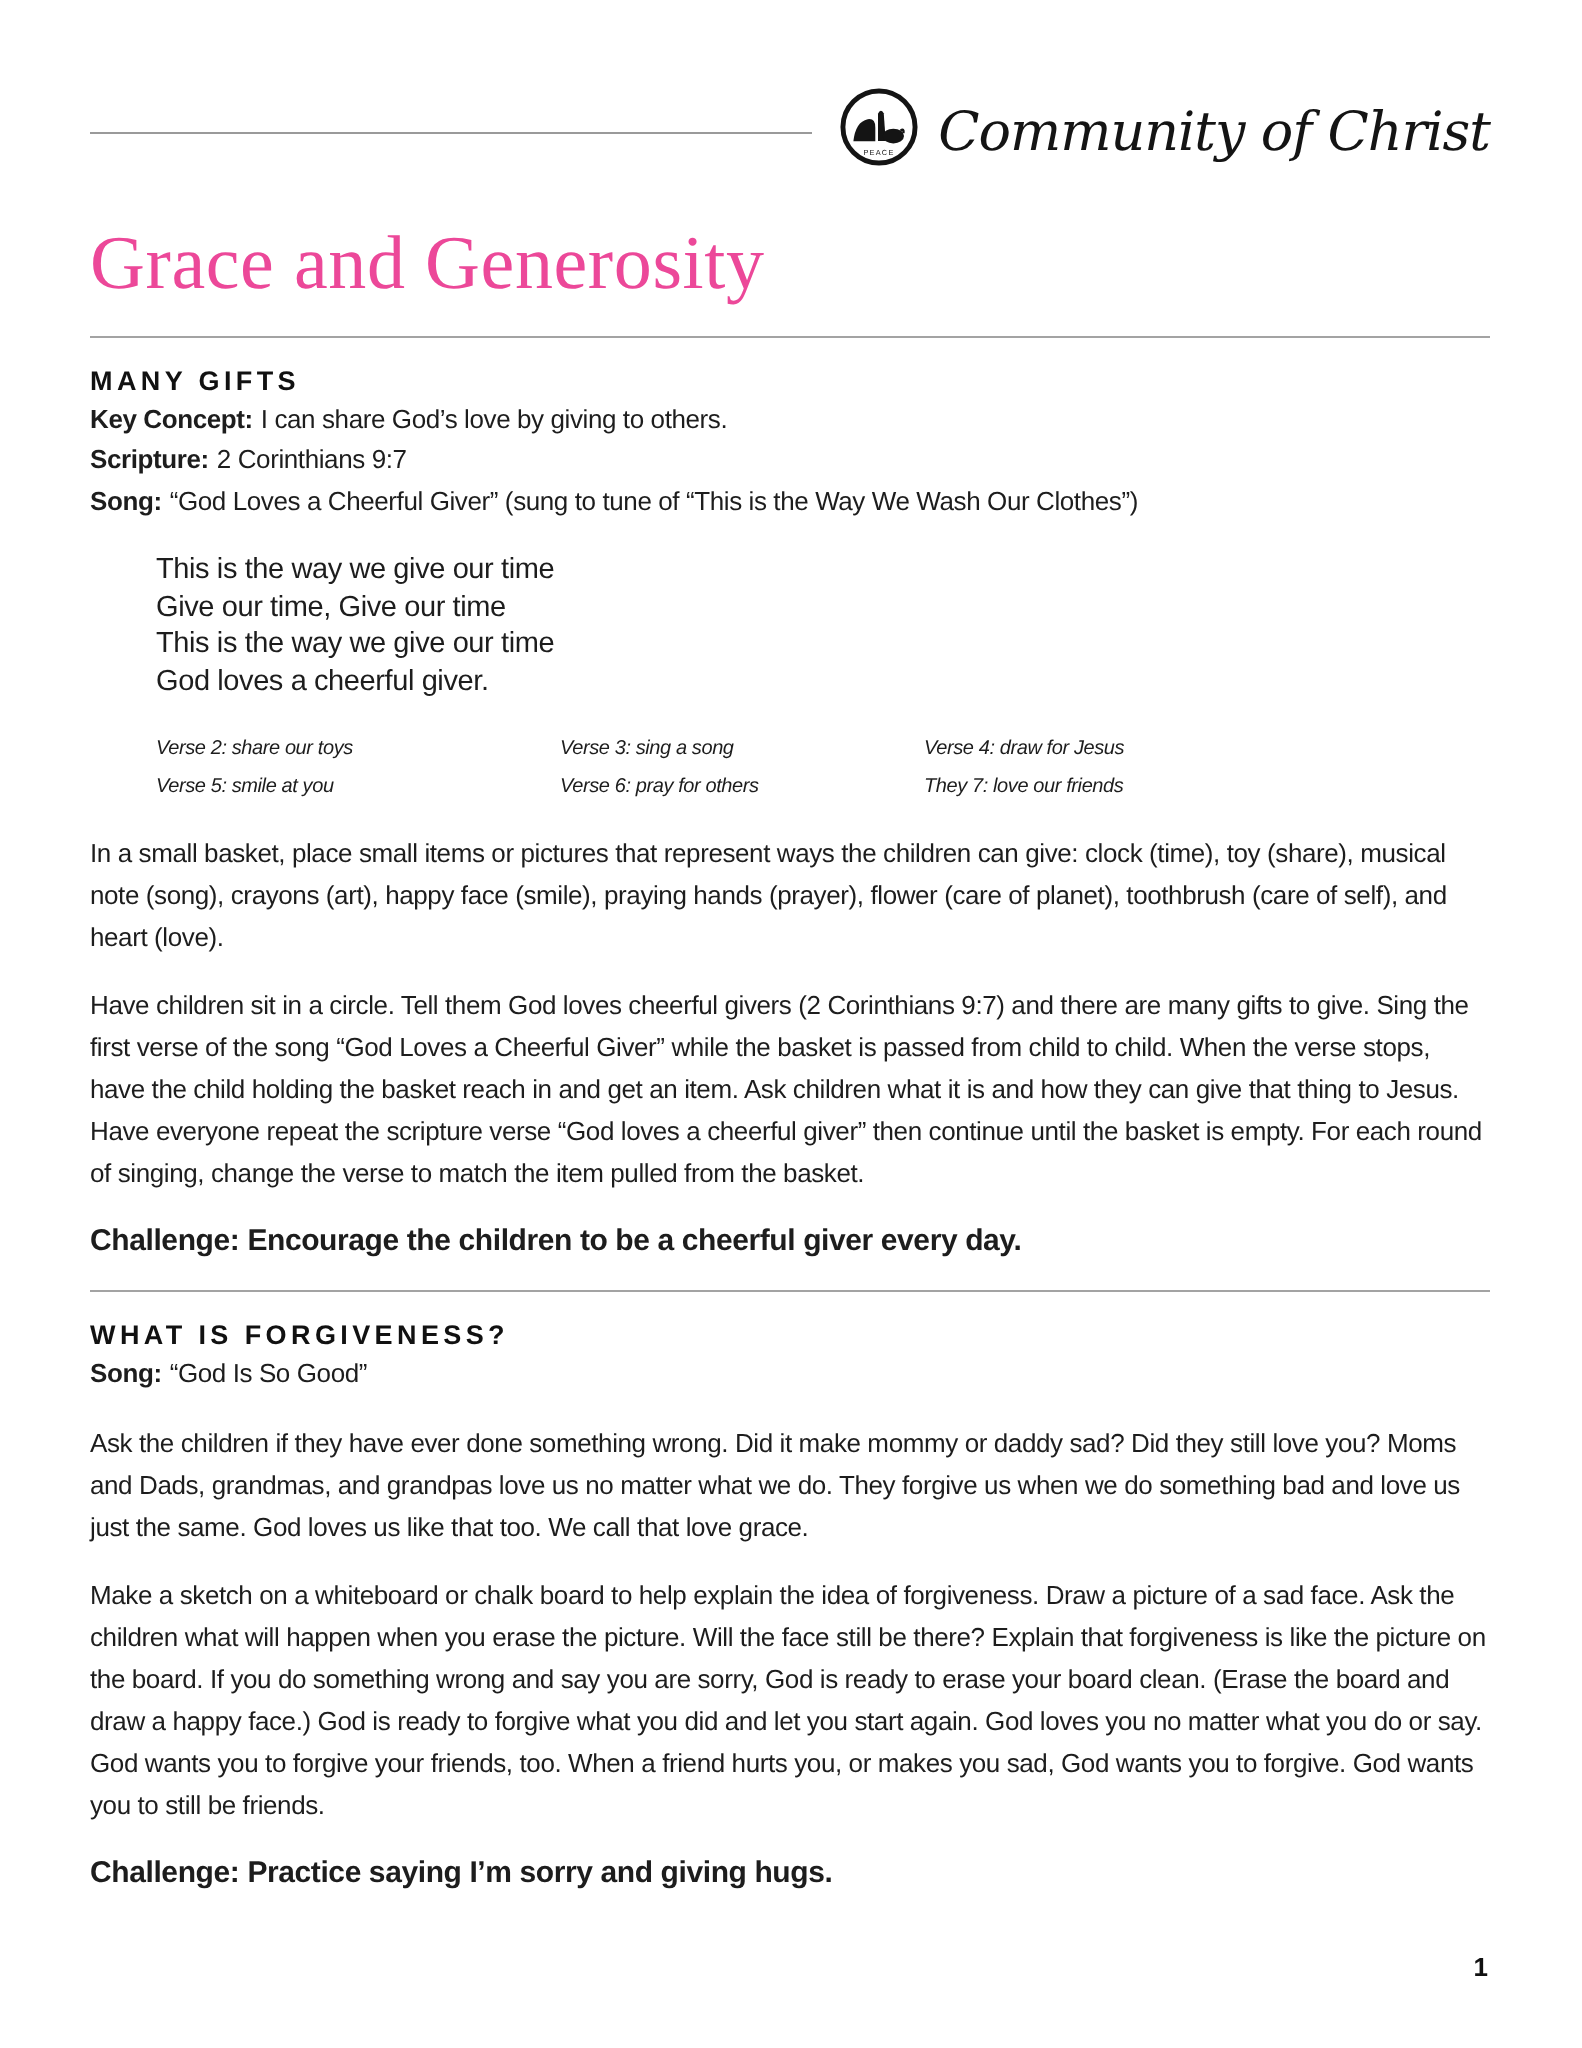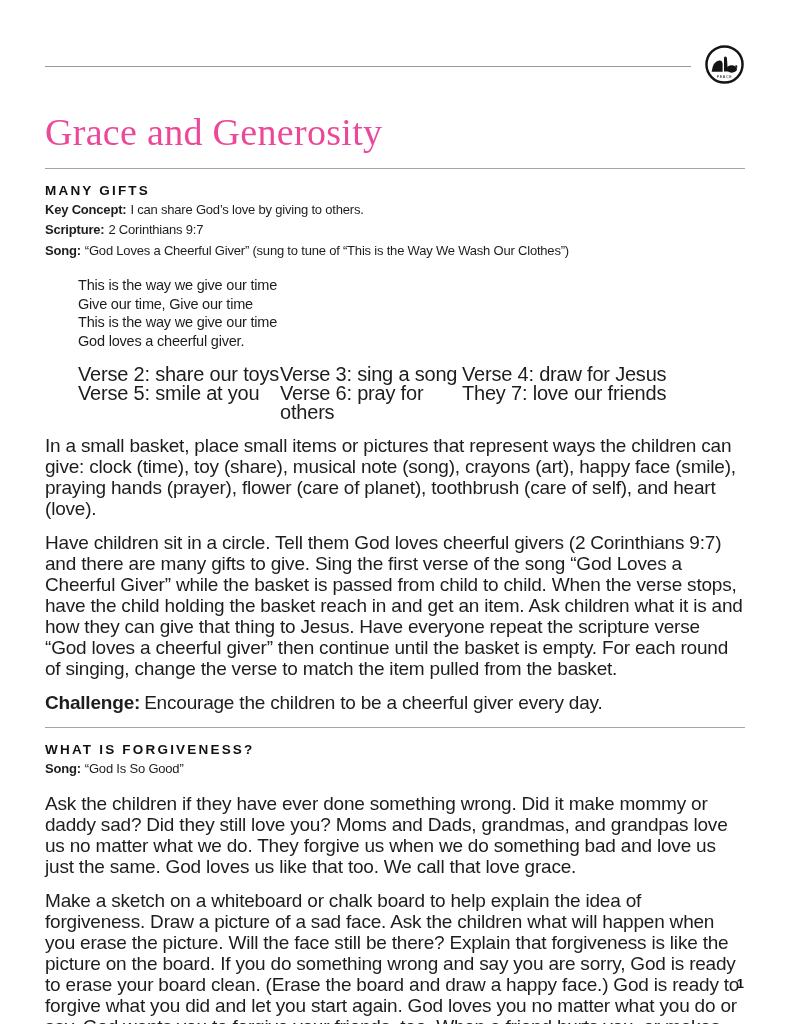--- a/index.html
+++ b/index.html
@@ -25,24 +25,24 @@
   hr.rule { border:none; border-top:1.5px solid #a3a3a3; margin:14px 0 0; }
   
   .section-heading { font-weight:bold; font-size:13.5px; letter-spacing:2.2px; margin-top:14px; color:#111; }
   .meta { font-size:13px; line-height:20.5px; margin:0; letter-spacing:-0.2px; }
   .meta:first-of-type { margin-top:2px; }
   .meta strong { margin-right:4px; }
   .lyrics { margin:15px 0 0 33px; }
   .lyric-line { font-size:14.5px; line-height:18.5px; letter-spacing:-0.2px; }
   .verses {
     display:grid; grid-template-columns:202px 182px auto;
-    margin:15px 0 0 33px; font-size:20px; line-height:19px; letter-spacing:-0.2px;
+    margin:15px 0 0 33px; font-size:10px; line-height:19px; letter-spacing:-0.2px;font-style:italic;
   }
-  .para { font-size:19px; line-height:21px; margin:13px 0 0; letter-spacing:-0.2px; }
-  .challenge { font-size:19px; line-height:21px; margin:13px 0 12px; letter-spacing:-0.2px; }
+  .para { font-size:13px; line-height:21px; margin:13px 0 0; letter-spacing:-0.2px; }
+  .challenge { font-size:15px; line-height:21px; margin:13px 0 12px; letter-spacing:-0.2px;font-weight:bold; }
   .challenge strong { margin-right:4px; }
   .section-gap { margin-top:15px; }
   
   .page-number { position:absolute; right:47px; bottom:33px; font-weight:bold; font-size:13px; color:#111; }
 </style>
 </head>
 <body>
 
 <div class="page">
 
@@ -52,20 +52,21 @@
       <span>
         <svg width="41" height="41" viewBox="0 0 40 40" aria-hidden="true">
           <circle cx="20" cy="20" r="17.6" fill="none" stroke="#141414" stroke-width="2.4"></circle>
           <path d="M7.5 27 Q8.5 17.5 14.5 16.2 Q18.2 15.6 18.2 20.2 L18.2 27 Z" fill="#141414"></path>
           <path d="M19.5 26.8 L19.5 13.5 Q20.8 10.8 22.3 13.3 L23.3 26.8 Z" fill="#141414"></path>
           <ellipse cx="27" cy="24.4" rx="5.2" ry="3.6" fill="#141414"></ellipse>
           <path d="M30.5 21.8 q1.8-1.4 1.4 1.2" fill="none" stroke="#141414" stroke-width="1.2"></path>
           <text x="20" y="33.6" text-anchor="middle" font-size="3.6" font-family="Liberation Sans, sans-serif" letter-spacing="0.6" fill="#141414">PEACE</text>
         </svg>
       </span>
+      <span class="wordmark">Community of Christ</span>
     </div>
   </div>
 
   <h1 class="title">Grace and Generosity</h1>
 
   <hr class="rule">
 
   <div>
     <div class="section-heading">MANY GIFTS</div>
 

